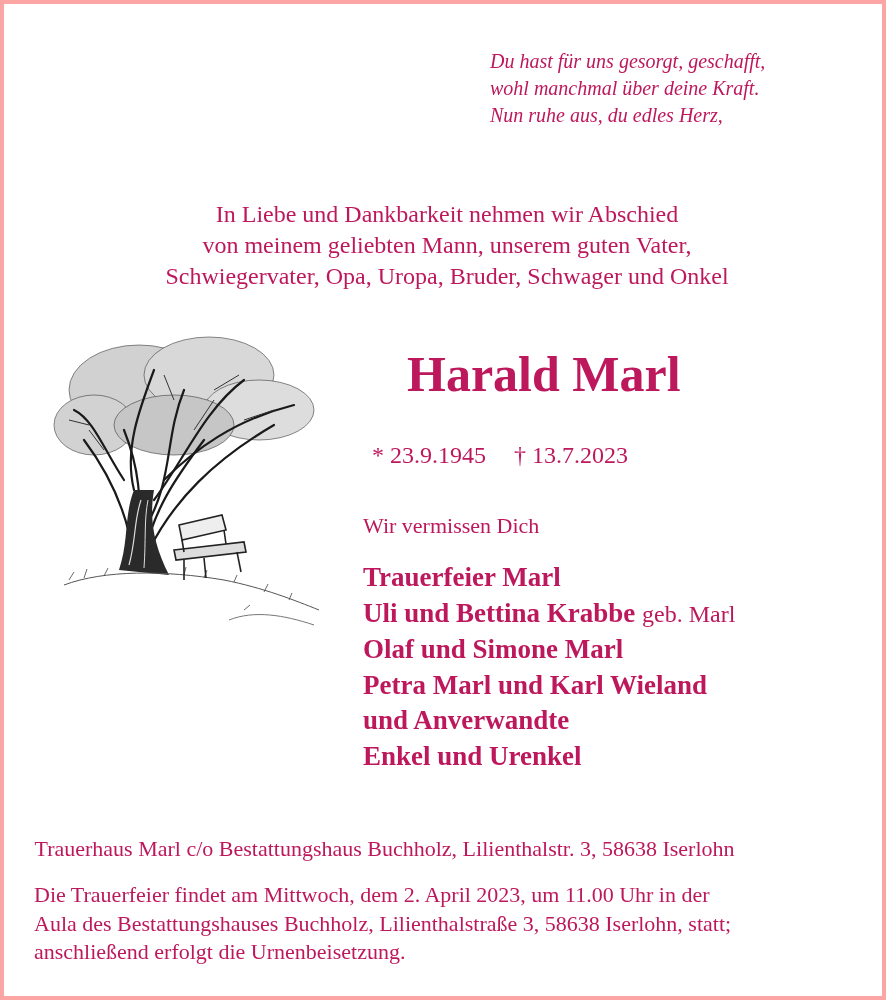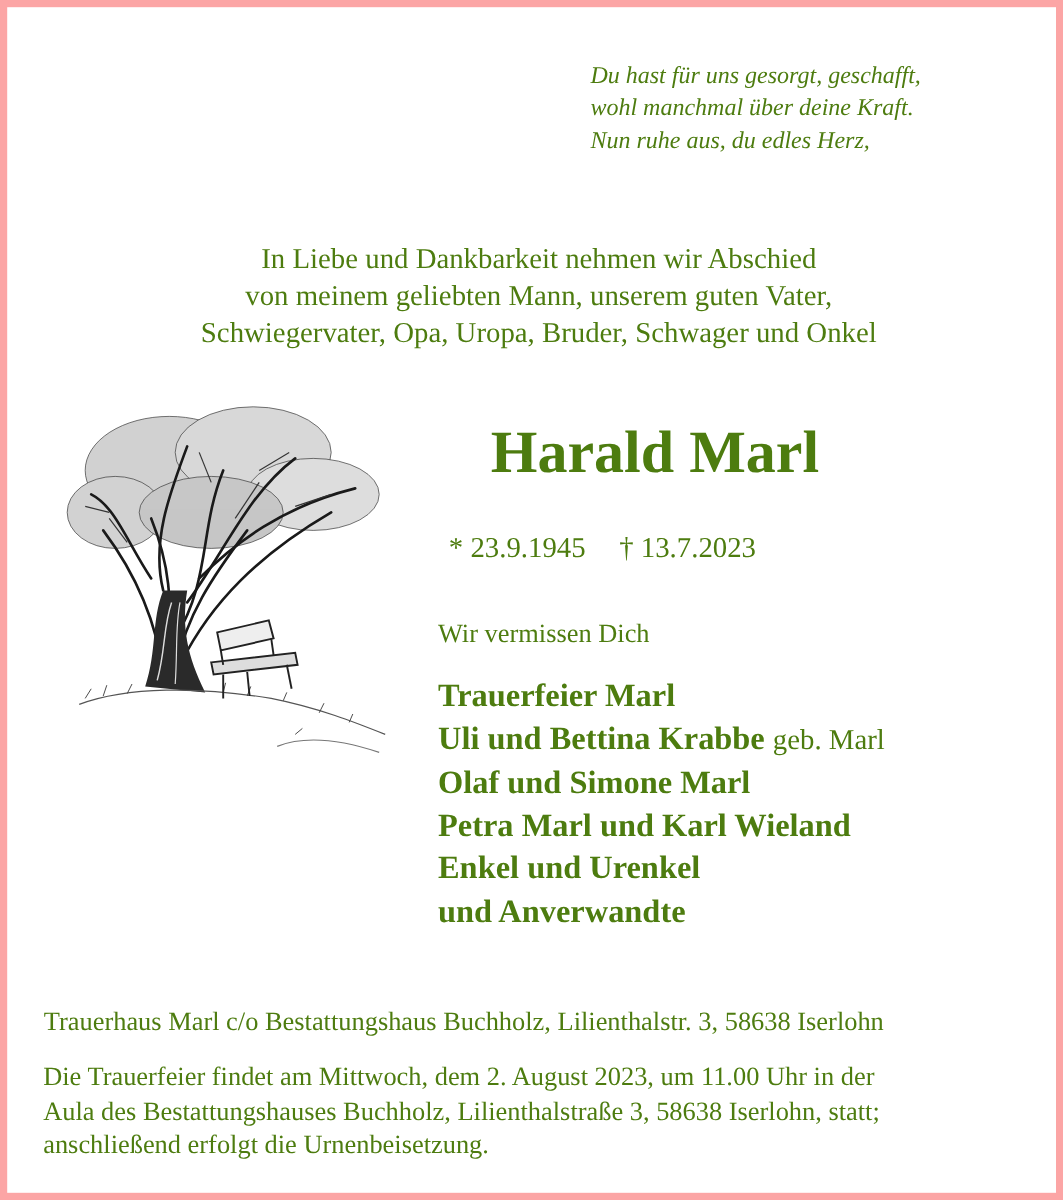--- a/index.html
+++ b/index.html
@@ -1,23 +1,23 @@
 <!DOCTYPE html>
 <html><head>
   <meta charset="utf-8">
   <style>
     html, body { margin: 0; padding: 0; background: #ffffff; }
     body { width: 886px; height: 1000px; overflow: hidden; }
     .page {
       position: relative;
       width: 886px; height: 1000px;
       box-sizing: border-box;
-      border: 6px solid #fca5a5;
+      border: 4px solid #fca5a5;
       background: #ffffff;
-      color: #4d7c0f;
+      color: #be185d;
       font-family: "Liberation Serif", "DejaVu Serif", serif;
     }
     .poem {
       position: absolute; left: 486px; top: 44px;
       font-style: italic; font-size: 20px; line-height: 27px;
       white-space: nowrap;
     }
     .poem div { display: block; }
     .intro {
       position: absolute; left: 0; width: 886px; top: 195px;
@@ -140,25 +140,25 @@
     <span>* 23.9.1945</span><span class="gap"></span><span>† 13.7.2023</span>
   </div>
 
   <div class="miss">Wir vermissen Dich</div>
 
   <div class="mourners">
     <div class="row"><span>Trauerfeier Marl</span></div>
     <div class="row"><span>Uli und Bettina Krabbe</span> <span class="note">geb. Marl</span></div>
     <div class="row"><span>Olaf und Simone Marl</span></div>
     <div class="row"><span>Petra Marl und Karl Wieland</span></div>
+    <div class="row"><span>und Anverwandte</span></div>
     <div class="row"><span>Enkel und Urenkel</span></div>
-    <div class="row"><span>und Anverwandte</span></div>
   </div>
 
   <div class="address">Trauerhaus Marl c/o Bestattungshaus Buchholz, Lilienthalstr. 3, 58638 Iserlohn</div>
 
   <div class="service">
-    <div>Die Trauerfeier findet am Mittwoch, dem 2. August 2023, um 11.00 Uhr in der</div>
+    <div>Die Trauerfeier findet am Mittwoch, dem 2. April 2023, um 11.00 Uhr in der</div>
     <div>Aula des Bestattungshauses Buchholz, Lilienthalstraße 3, 58638 Iserlohn, statt;</div>
     <div>anschließend erfolgt die Urnenbeisetzung.</div>
   </div>
 
 </div>
 
 </body></html>

